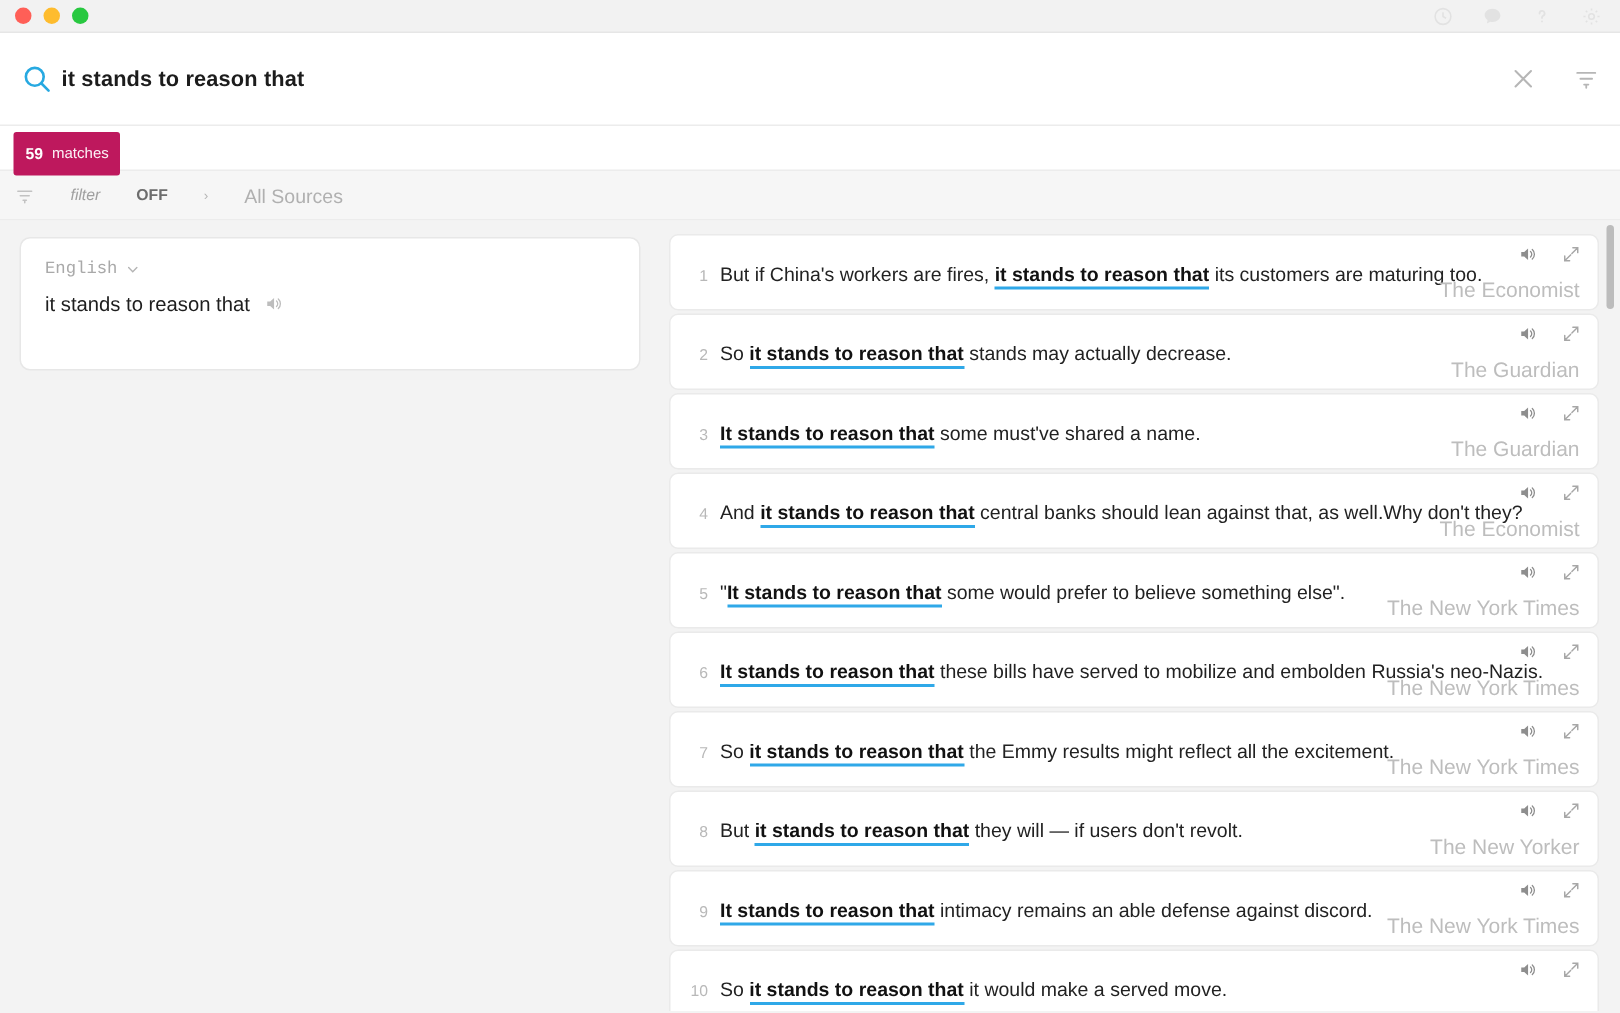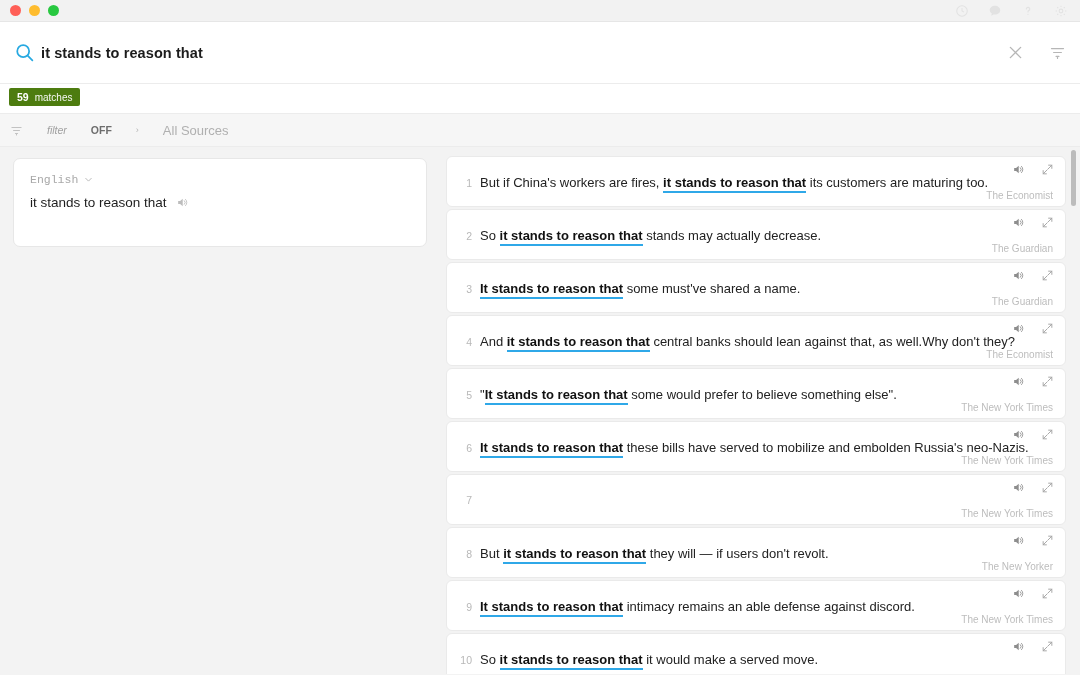--- a/index.html
+++ b/index.html
@@ -75,23 +75,23 @@
     background: #ffffff;
     border-bottom: 1px solid #ececec;
     display: flex;
     align-items: flex-start;
     padding-left: 9px;
   }
   .badge {
     display: inline-flex;
     align-items: center;
     gap: 6px;
-    background: #4d7c0f;
+    background: #be185d;
     color: #ffffff;
-    height: 18px;
+    height: 29px;
     padding: 0 8px;
     border-radius: 2px;
     font-size: 10px;
     margin-top: 4px;
   }
   .badge .num { font-weight: bold; font-size: 10.5px; }
   .badge .lbl { font-weight: normal; opacity: .95; }
 
   
   .filterbar {
@@ -187,21 +187,21 @@
   .hl {
     font-weight: bold;
     color: #111111;
     border-bottom: 2.5px solid #2fa8e8;
     padding-bottom: 1px;
   }
   .source {
     position: absolute;
     right: 12px;
     bottom: 5px;
-    font-size: 10px;
+    font-size: 14px;
     color: #bdbdbd;
     margin-top: 28px;
   }
 
   
   .result-card.partial { height: 51px; }
 
   
   .scrollbar-track {
     position: absolute;
@@ -434,20 +434,21 @@
                 <path d="M4 9.2v5.6h3.6L12.4 19V5l-4.8 4.2H4z"></path>
                 <path d="M15.4 8.6a4.6 4.6 0 0 1 0 6.8" fill="none" stroke="currentColor" stroke-width="1.6" stroke-linecap="round"></path>
                 <path d="M17.6 6.2a7.8 7.8 0 0 1 0 11.6" fill="none" stroke="currentColor" stroke-width="1.6" stroke-linecap="round"></path>
               </svg></span>
             <span class="act-icon expand"><svg width="13" height="13" viewBox="0 0 24 24" fill="none" stroke="currentColor" stroke-width="1.8" stroke-linecap="round">
                 <path d="M14 4h6v6M20 4l-7.2 7.2M10 20H4v-6M4 20l7.2-7.2"></path>
               </svg></span>
           </div>
           <div class="sentence-row">
             <span class="idx">7</span>
+            <span class="sentence"><span>So </span><span class="hl">it stands to reason that</span><span> the Emmy results might reflect all the excitement.</span></span>
           </div>
           <span class="source">The New York Times</span>
         </div>
         <div class="result-card">
           <div class="card-actions">
             <span class="act-icon"><svg width="13" height="13" viewBox="0 0 24 24" fill="currentColor">
                 <path d="M4 9.2v5.6h3.6L12.4 19V5l-4.8 4.2H4z"></path>
                 <path d="M15.4 8.6a4.6 4.6 0 0 1 0 6.8" fill="none" stroke="currentColor" stroke-width="1.6" stroke-linecap="round"></path>
                 <path d="M17.6 6.2a7.8 7.8 0 0 1 0 11.6" fill="none" stroke="currentColor" stroke-width="1.6" stroke-linecap="round"></path>
               </svg></span>

